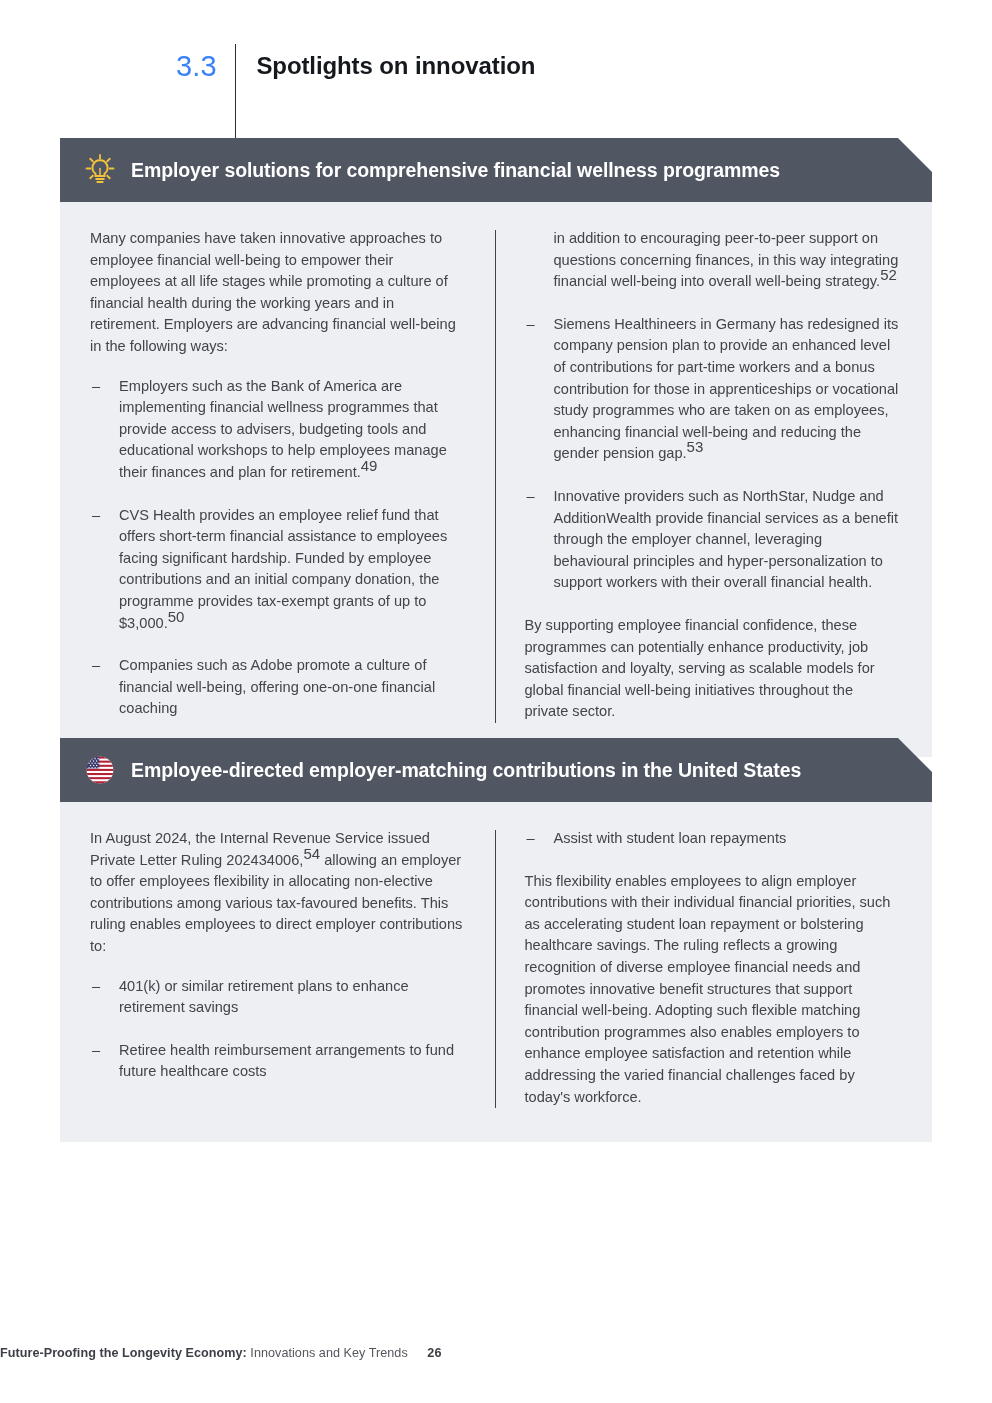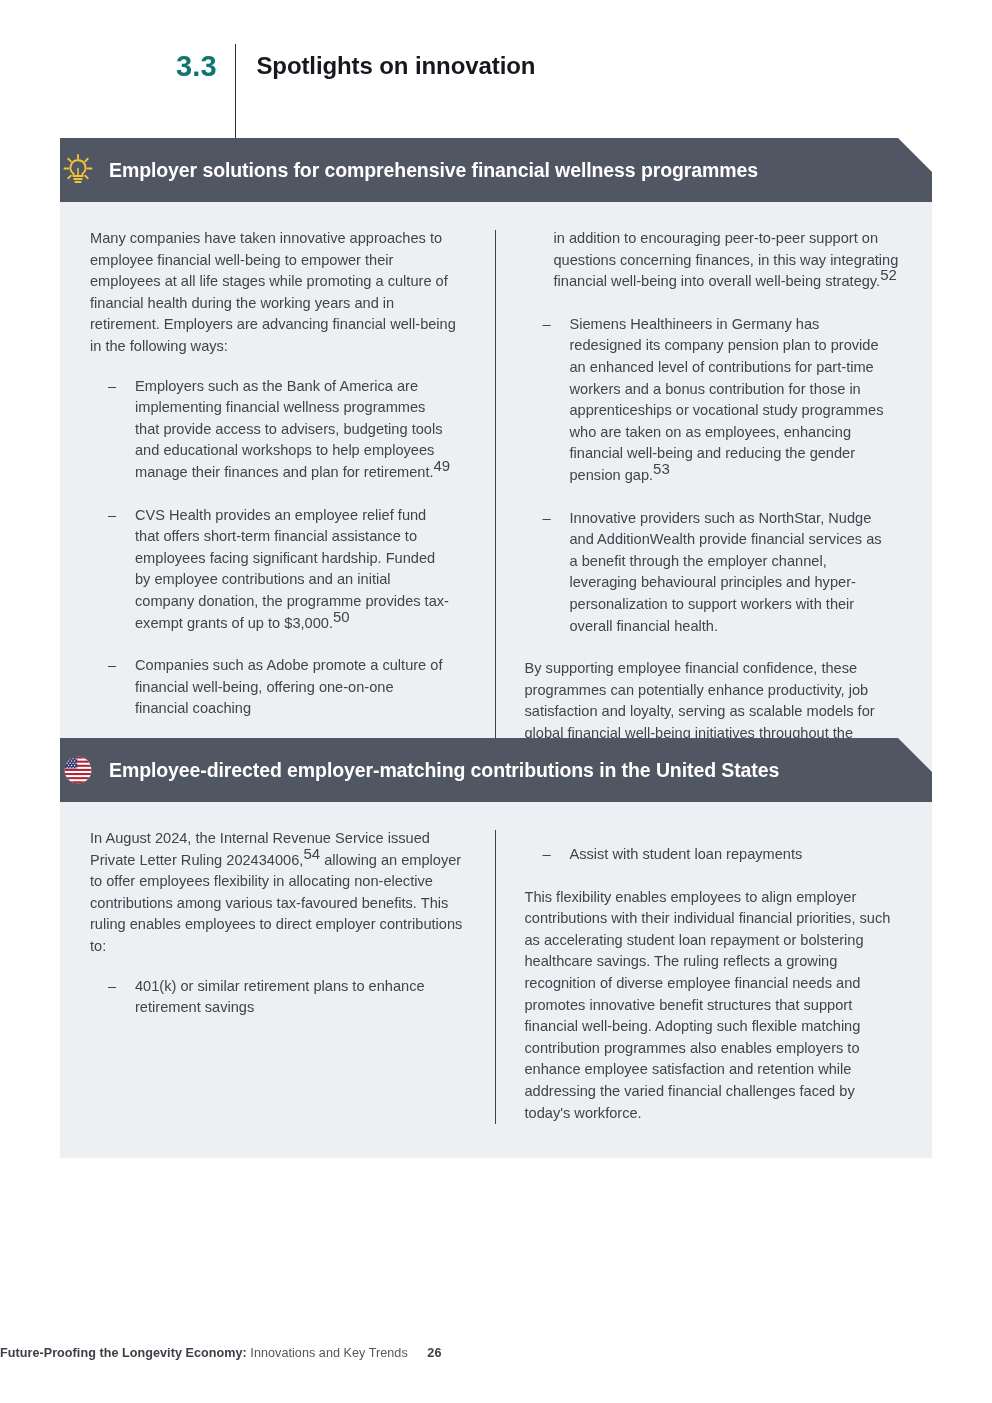--- a/index.html
+++ b/index.html
@@ -20,24 +20,24 @@
   .section-head {
     position: absolute;
     left: 176px;
     top: 44px;
     display: flex;
     align-items: flex-start;
     height: 96px;
   }
   .section-num {
     font-size: 29px;
-    color: #0f766e;
+    color: #3b82f6;
     letter-spacing: 0.2px;
     line-height: 44px;
-    font-weight: 700;
+    font-weight: 400;
   }
   .section-rule {
     width: 1.5px;
     background: #2b2e34;
     align-self: stretch;
     margin: 0 20px 0 18px;
     height: 96px;
   }
   .section-title {
     font-size: 24px;
@@ -55,21 +55,21 @@
   }
   #panel-1 { top: 138px; }
   #panel-2 { top: 738px; }
 
   .panel-banner {
     position: relative;
     height: 64px;
     background: #515663;
     display: flex;
     align-items: center;
-    padding-left: 0;
+    padding-left: 22px;
     box-sizing: border-box;
     clip-path: polygon(0 0, calc(100% - 34px) 0, 100% 34px, 100% 100%, 0 100%);
   }
   .panel-banner-title {
     color: #ffffff;
     font-size: 19.5px;
     font-weight: 600;
     letter-spacing: -0.1px;
     margin-left: 13px;
   }
@@ -108,21 +108,21 @@
   p.para {
     margin: 0 0 18px 0;
     font-size: 14.6px;
     line-height: 21.6px;
     color: #41444b;
   }
   p.para:last-child { margin-bottom: 0; }
 
   ul.bullets {
     list-style: none;
-    margin: 16px;
+    margin: 0;
     padding: 0;
   }
   ul.bullets li {
     position: relative;
     padding-left: 29px;
     margin-bottom: 21px;
     font-size: 14.6px;
     line-height: 21.6px;
     color: #41444b;
   }
@@ -252,20 +252,21 @@
         </g>
       </g>
     </svg>
     <span class="panel-banner-title">Employee-directed employer-matching contributions in the United States</span>
   </div>
   <div class="panel-body">
     <div class="col col-left">
       <p class="para"><span>In August 2024, the Internal Revenue Service issued Private Letter Ruling 202434006,</span><sup>54</sup><span> allowing an employer to offer employees flexibility in allocating non-elective contributions among various tax-favoured benefits. This ruling enables employees to direct employer contributions to:</span></p>
       <ul class="bullets">
         <li>401(k) or similar retirement plans to enhance retirement savings</li>
+        <li>Retiree health reimbursement arrangements to fund future healthcare costs</li>
       </ul>
     </div>
     <div class="col-div"></div>
     <div class="col col-right">
       <ul class="bullets">
         <li>Assist with student loan repayments</li>
       </ul>
       <p class="para" style="margin-top:21px;">This flexibility enables employees to align employer contributions with their individual financial priorities, such as accelerating student loan repayment or bolstering healthcare savings. The ruling reflects a growing recognition of diverse employee financial needs and promotes innovative benefit structures that support financial well-being. Adopting such flexible matching contribution programmes also enables employers to enhance employee satisfaction and retention while addressing the varied financial challenges faced by today's workforce.</p>
     </div>
   </div>

